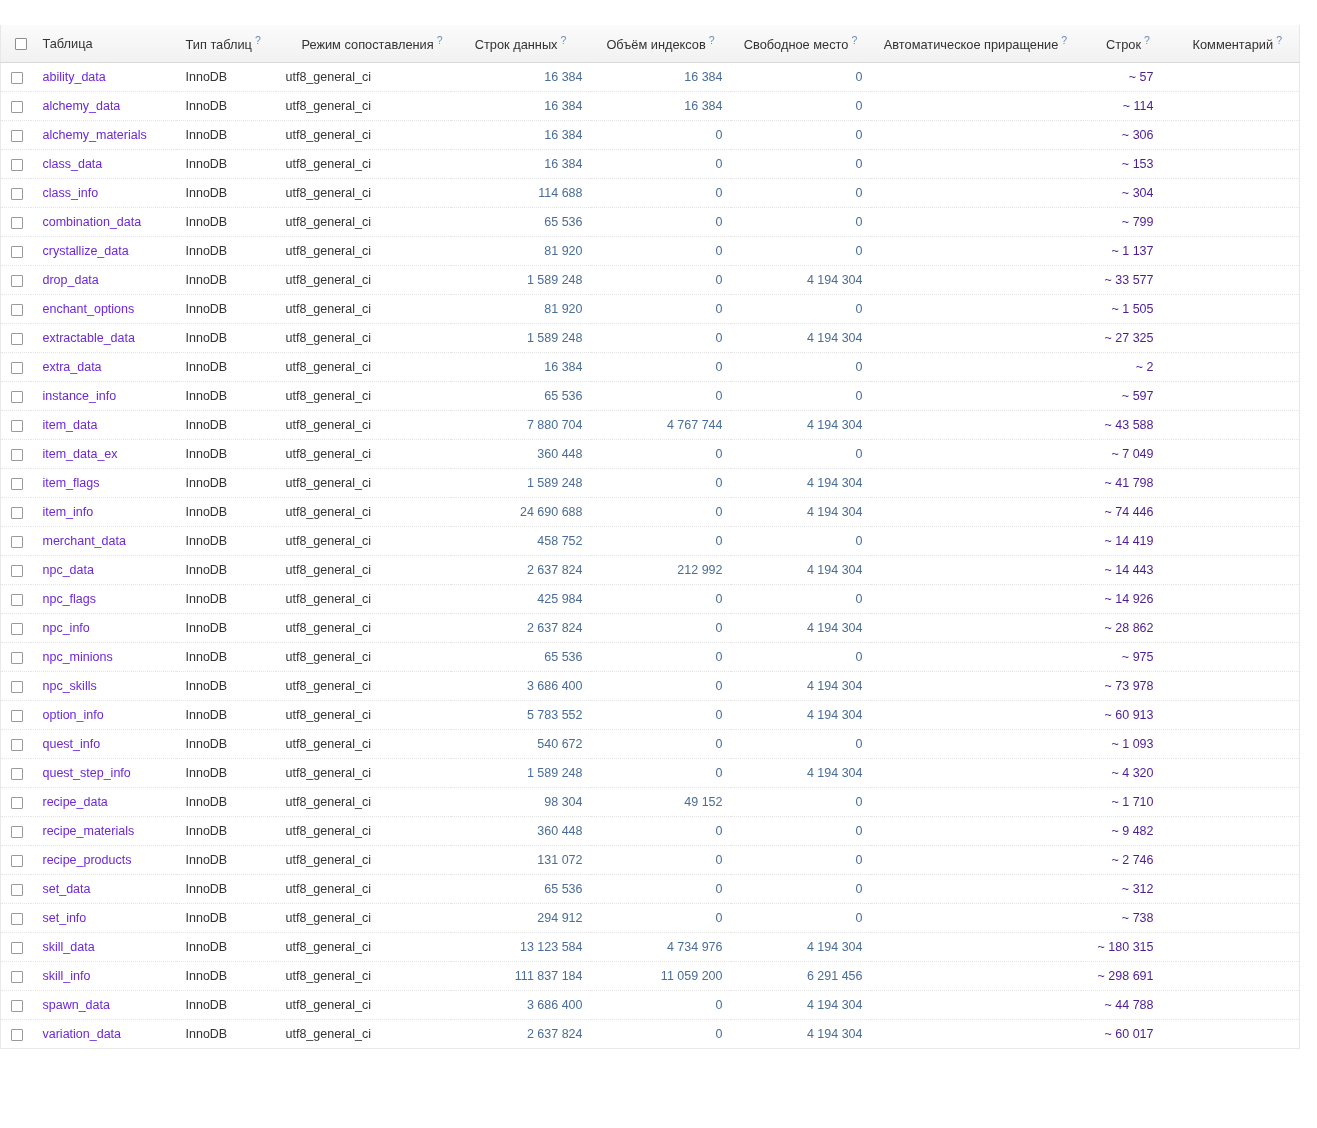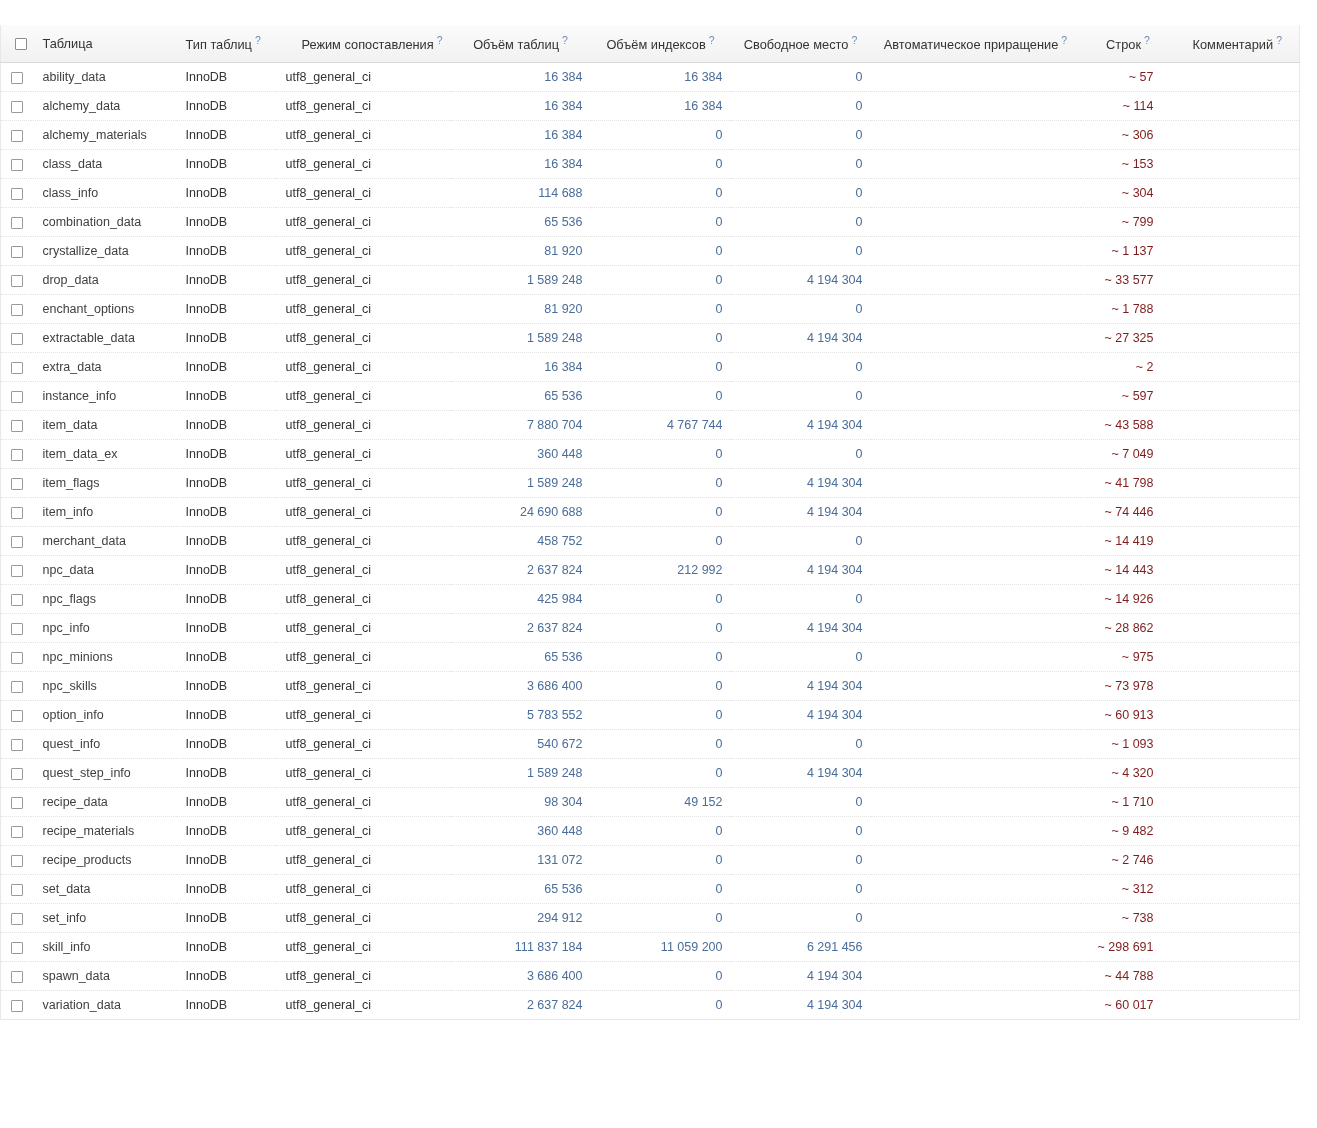--- a/index.html
+++ b/index.html
@@ -82,25 +82,25 @@
     width: 30px;
     padding-left: 10px;
     padding-right: 0;
     text-align: left;
   }
   td.c-name  { text-align: left; padding-left: 12px; }
   td.c-type  { text-align: left; padding-left: 10px; color: #333333; }
   td.c-coll  { text-align: left; padding-left: 10px; color: #333333; }
   td.c-num   { text-align: right; color: #4a6d99; }
   td.c-auto  { text-align: right; }
-  td.c-rows  { text-align: right; color: #7f1d1d; padding-right: 22px; }
+  td.c-rows  { text-align: right; color: #4c1d95; padding-right: 22px; }
   td.c-comment { text-align: left; }
 
   .tbl-link {
-    color: #404040;
+    color: #6d28d9;
     text-decoration: none;
     cursor: pointer;
   }
 
   
   .cb {
     -webkit-appearance: none;
     appearance: none;
     width: 12px;
     height: 12px;
@@ -151,21 +151,21 @@
         <th class="th-name">
           <span>Таблица</span>
         </th>
         <th class="th-type">
           <span>Тип таблиц</span><span class="help-q">?</span>
         </th>
         <th class="th-coll">
           <span>Режим сопоставления</span><span class="help-q">?</span>
         </th>
         <th>
-          <span>Объём таблиц</span><span class="help-q">?</span>
+          <span>Строк данных</span><span class="help-q">?</span>
         </th>
         <th>
           <span>Объём индексов</span><span class="help-q">?</span>
         </th>
         <th>
           <span>Свободное место</span><span class="help-q">?</span>
         </th>
         <th>
           <span>Автоматическое приращение</span><span class="help-q">?</span>
         </th>
@@ -276,21 +276,21 @@
         </tr>
         <tr class="data-row">
           <td class="c-check"><input type="checkbox" class="cb" style=""></td>
           <td class="c-name"><span class="tbl-link">enchant_options</span></td>
           <td class="c-type">InnoDB</td>
           <td class="c-coll">utf8_general_ci</td>
           <td class="c-num">81 920</td>
           <td class="c-num">0</td>
           <td class="c-num">0</td>
           <td class="c-auto"></td>
-          <td class="c-rows">~ 1 788</td>
+          <td class="c-rows">~ 1 505</td>
           <td class="c-comment"></td>
         </tr>
         <tr class="data-row">
           <td class="c-check"><input type="checkbox" class="cb" style=""></td>
           <td class="c-name"><span class="tbl-link">extractable_data</span></td>
           <td class="c-type">InnoDB</td>
           <td class="c-coll">utf8_general_ci</td>
           <td class="c-num">1 589 248</td>
           <td class="c-num">0</td>
           <td class="c-num">4 194 304</td>
@@ -529,20 +529,32 @@
         <tr class="data-row">
           <td class="c-check"><input type="checkbox" class="cb" style=""></td>
           <td class="c-name"><span class="tbl-link">set_info</span></td>
           <td class="c-type">InnoDB</td>
           <td class="c-coll">utf8_general_ci</td>
           <td class="c-num">294 912</td>
           <td class="c-num">0</td>
           <td class="c-num">0</td>
           <td class="c-auto"></td>
           <td class="c-rows">~ 738</td>
+          <td class="c-comment"></td>
+        </tr>
+        <tr class="data-row">
+          <td class="c-check"><input type="checkbox" class="cb" style=""></td>
+          <td class="c-name"><span class="tbl-link">skill_data</span></td>
+          <td class="c-type">InnoDB</td>
+          <td class="c-coll">utf8_general_ci</td>
+          <td class="c-num">13 123 584</td>
+          <td class="c-num">4 734 976</td>
+          <td class="c-num">4 194 304</td>
+          <td class="c-auto"></td>
+          <td class="c-rows">~ 180 315</td>
           <td class="c-comment"></td>
         </tr>
         <tr class="data-row">
           <td class="c-check"><input type="checkbox" class="cb" style=""></td>
           <td class="c-name"><span class="tbl-link">skill_info</span></td>
           <td class="c-type">InnoDB</td>
           <td class="c-coll">utf8_general_ci</td>
           <td class="c-num">111 837 184</td>
           <td class="c-num">11 059 200</td>
           <td class="c-num">6 291 456</td>

